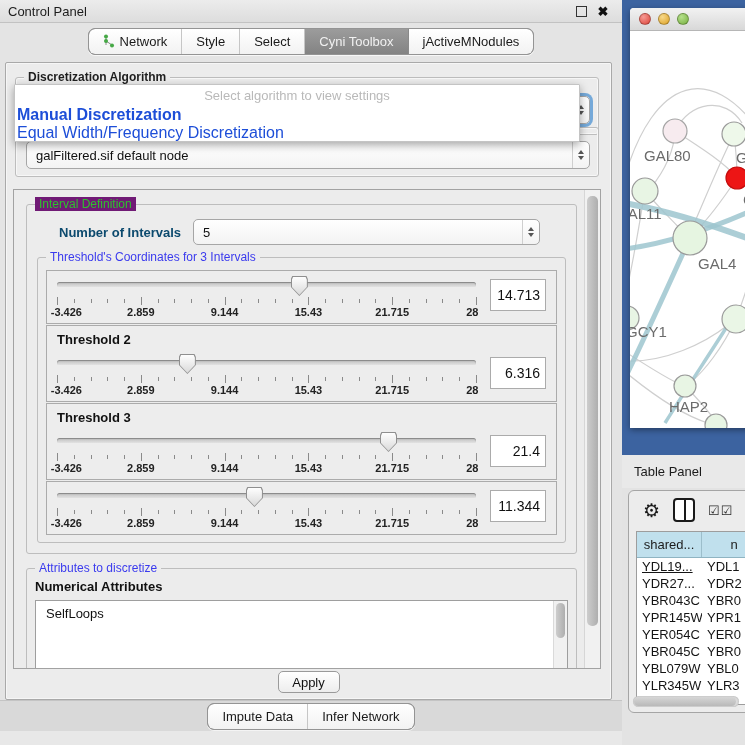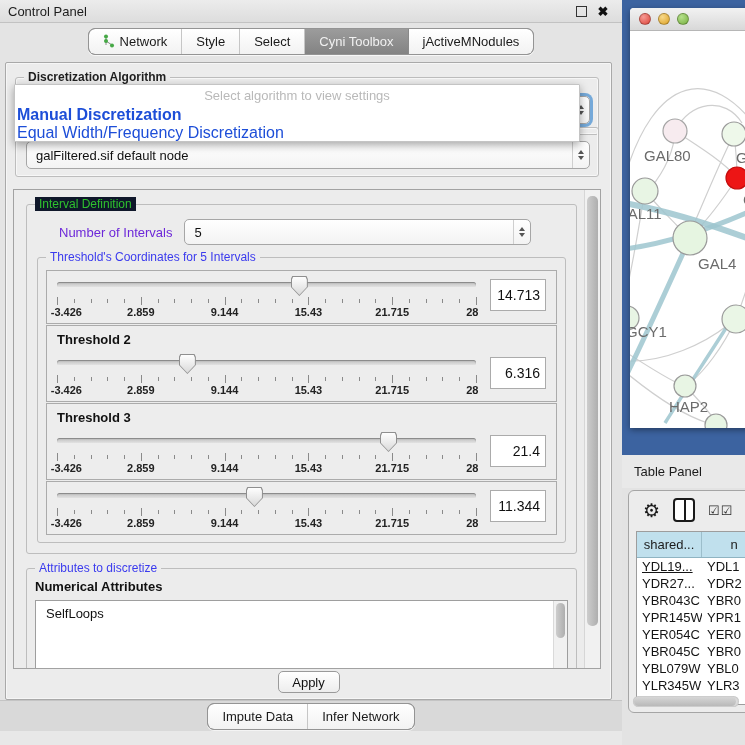--- a/index.html
+++ b/index.html
@@ -46,21 +46,21 @@
   .popup .p-item{font-size:16px;color:#1d4ed8;padding:1px 2px 0 2px;line-height:17px;white-space:nowrap;}
   .popup .p-item.bold{font-weight:bold;}
 
   .scrollpane{position:absolute;left:7px;top:126px;width:586px;height:478px;border:1px solid #a2a2a2;background:#ececec;overflow:hidden;}
   .sp-content{position:absolute;left:0;top:0;right:15px;}
   .vscroll{position:absolute;right:0;top:0;bottom:0;width:15px;background:#f1f1f1;border-left:1px solid #d6d6d6;}
   .vscroll .thumb-v{position:absolute;left:2px;right:2px;border-radius:5px;background:linear-gradient(90deg,#cdcdcd,#aeaeae);}
 
   .interval-group{position:relative;margin:14px 8px 0 12px;border:1px solid #bdbdbd;border-radius:3px;padding:10px 6px 6px;}
   .niv-row{display:flex;align-items:center;gap:12px;margin:4px 8px 12px 26px;}
-  .niv-label{font-size:13px;font-weight:normal;color:#6d28d9;white-space:nowrap;}
+  .niv-label{font-size:13px;font-weight:bold;color:#0c4a6e;white-space:nowrap;}
   .niv-combo{flex:1;max-width:345px;height:24px;}
 
   .thresholds-group{position:relative;margin:8px 4px 4px;border:1px solid #bdbdbd;border-radius:3px;padding:12px 6px 6px;}
   .threshold-panel{border:1px solid #ababab;background:#ededed;margin:0 2px 1px;padding:6px 8px 2px;}
   .t-label{font-size:13px;font-weight:bold;color:#111;margin:0 0 8px 2px;}
   .t-row{display:flex;align-items:flex-start;gap:14px;padding:0 2px;}
   .slider{position:relative;flex:1;height:44px;}
   .track{position:absolute;left:0;right:0;top:5px;height:5px;border-radius:3px;background:linear-gradient(#bdbdbd,#e2e2e2);box-shadow:inset 0 1px 1px rgba(0,0,0,.3);}
   .thumb{position:absolute;top:-1px;width:17px;height:20px;margin-left:-8px;clip-path:polygon(8% 0,92% 0,100% 15%,100% 55%,50% 100%,0 55%,0 15%);background:#8f8f8f;}
   .thumb::after{content:'';position:absolute;left:1px;right:1px;top:1px;bottom:1px;clip-path:polygon(8% 0,92% 0,100% 15%,100% 55%,50% 100%,0 55%,0 15%);background:linear-gradient(#fefefe,#d9d9d9);}
@@ -179,35 +179,35 @@
               <i class="up"></i>
               <i class="down"></i>
             </span>
         </div>
       </div>
 
       <div class="scrollpane">
         <div class="sp-content">
 
           <div class="interval-group tgroup-like" style="position:relative;">
-            <span class="tg-title tg-green" style="background:#0f172a;">Interval Definition</span>
+            <span class="tg-title tg-green" style="background:#701a75;">Interval Definition</span>
 
             <div class="niv-row">
               <span class="niv-label">Number of Intervals</span>
               <div class="combo niv-combo">
                 <span class="c-text">5</span>
                 <span class="stepper">
                     <i class="up"></i>
                     <i class="down"></i>
                   </span>
               </div>
             </div>
 
             <div class="thresholds-group">
-              <span class="tg-title tg-blue" style="background:#ececec;">Threshold's Coordinates for 5 Intervals</span>
+              <span class="tg-title tg-blue" style="background:#ececec;">Threshold's Coordinates for 3 Intervals</span>
               <div id="thresholdsList">
                   <div class="threshold-panel">
                     <div class="t-row">
                       <div class="slider">
                         <div class="track"></div>
                         <div class="thumb" style="left: 57.7197%;"></div>
                         <div class="ticks">
                           <span class="tick major" style="left: 0%;"></span>
                           <span class="tick" style="left: 4%;"></span>
                           <span class="tick" style="left: 8%;"></span>

